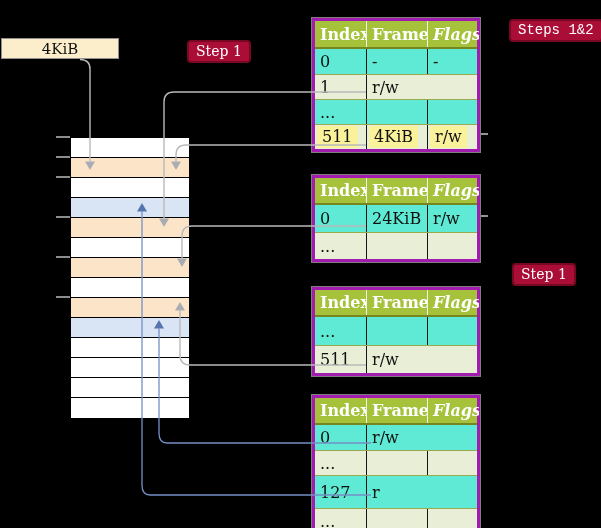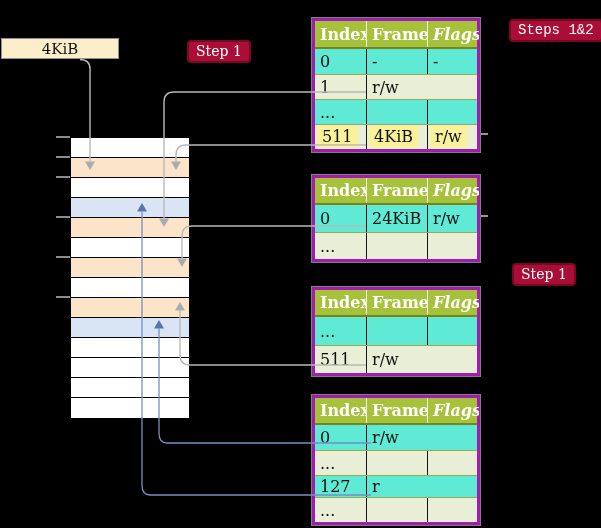--- a/index.html
+++ b/index.html
@@ -199,21 +199,21 @@
       <div class="pcell">
           <span>...</span>
         </div>
       <div class="pcell">
           <span></span>
         </div>
       <div class="pcell">
           <span></span>
         </div>
     </div>
-    <div class="prow body" style="height:22px;">
+    <div class="prow body" style="height:33px;">
       <div class="pcell">
           <span>127</span>
         </div>
       <div class="pcell">
           <span>r</span>
         </div>
     </div>
     <div class="prow body shade" style="height:25px;">
       <div class="pcell">
           <span>...</span>

